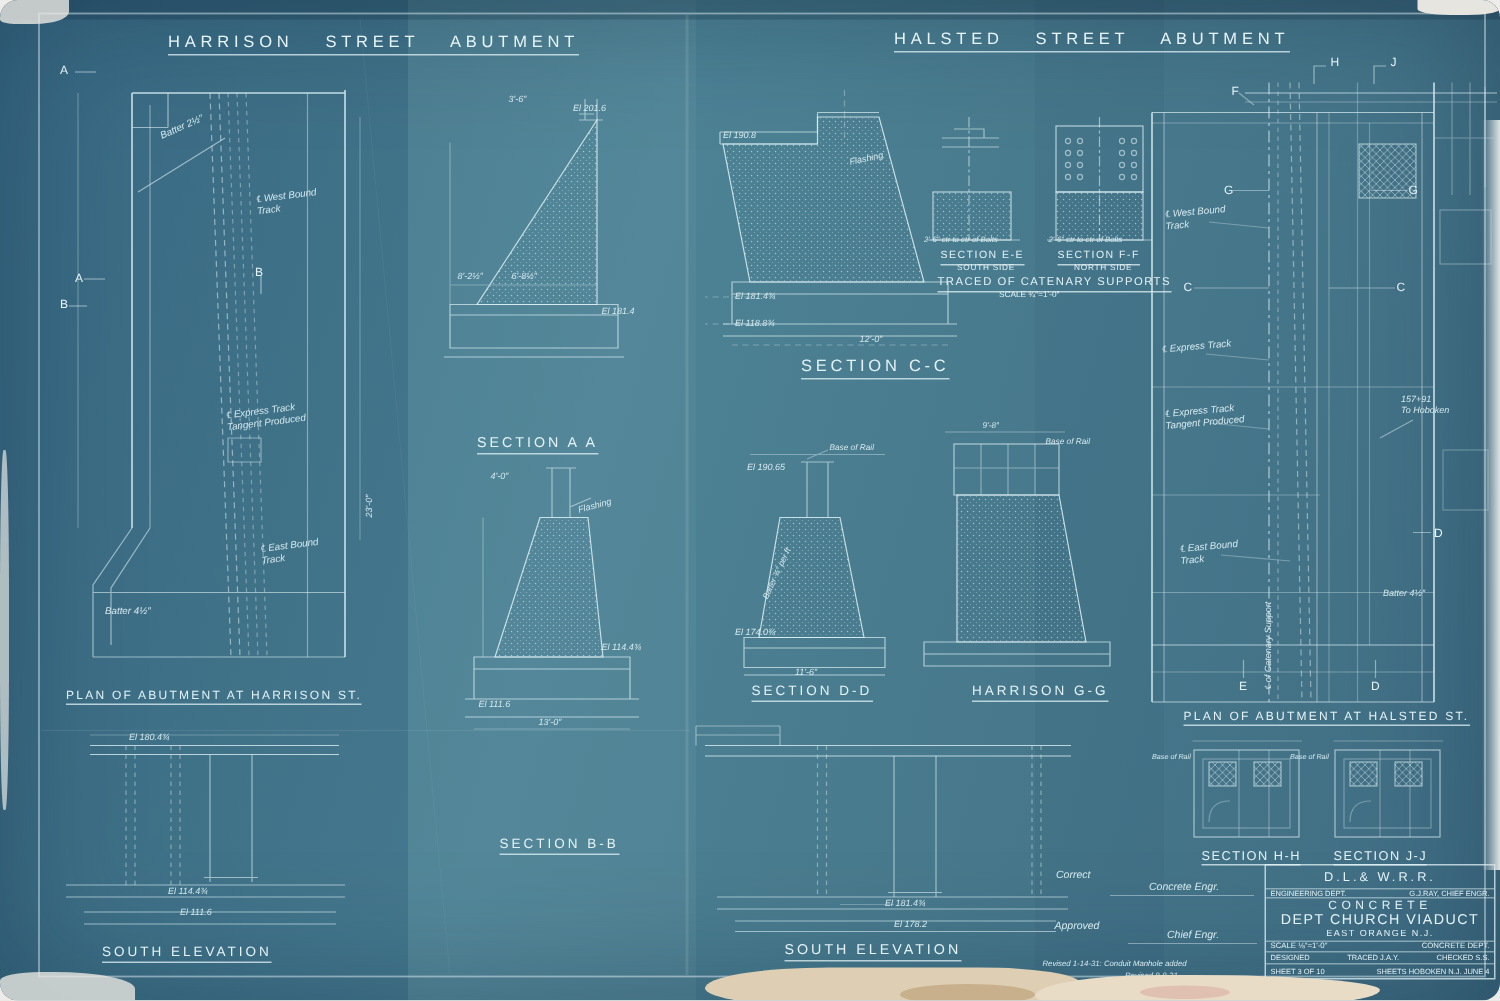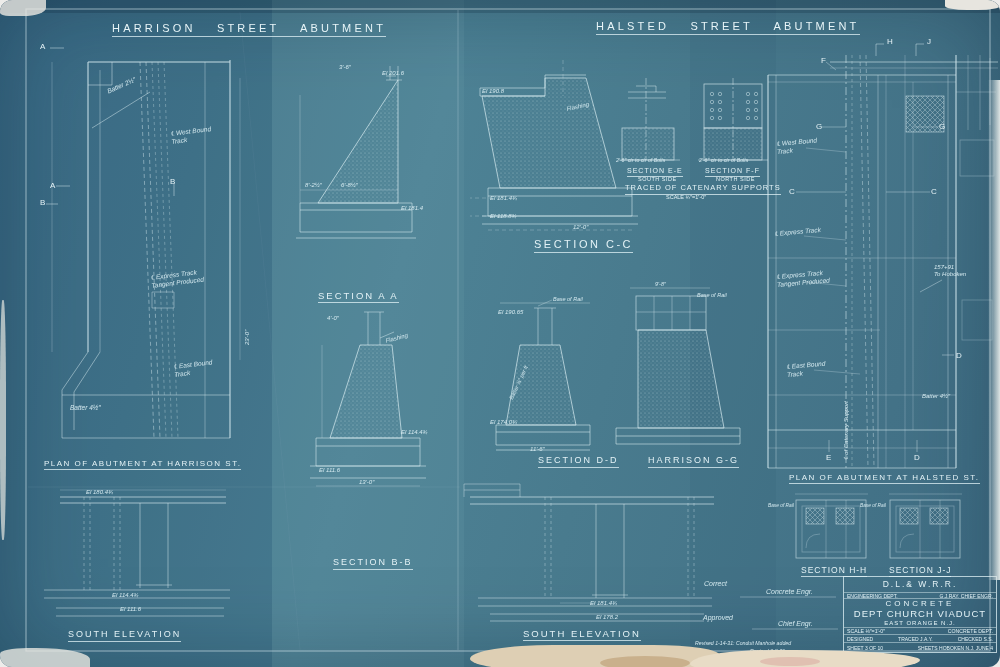--- a/index.html
+++ b/index.html
@@ -194,21 +194,21 @@
     <span class="lbl cap u" style="left:68px;top:629px;font-size:9px;letter-spacing:2px">SOUTH ELEVATION</span>
     <span class="lbl cap u" style="left:318px;top:290px;font-size:9.5px;letter-spacing:2px">SECTION A A</span>
     <span class="lbl cap u" style="left:333px;top:557px;font-size:9px;letter-spacing:2px">SECTION B-B</span>
     <span class="lbl cap u" style="left:534px;top:238px;font-size:11px;letter-spacing:2.5px">SECTION C-C</span>
     <span class="lbl cap u" style="left:627px;top:167px;font-size:7px;letter-spacing:1px">SECTION E-E</span>
     <span class="lbl cap" style="left:638px;top:176px;font-size:5.5px;letter-spacing:.5px">SOUTH SIDE</span>
     <span class="lbl cap u" style="left:705px;top:167px;font-size:7px;letter-spacing:1px">SECTION F-F</span>
     <span class="lbl cap" style="left:716px;top:176px;font-size:5.5px;letter-spacing:.5px">NORTH SIDE</span>
     <span class="lbl cap u" style="left:625px;top:184px;font-size:7.5px;letter-spacing:1px">TRACED OF CATENARY SUPPORTS</span>
     <span class="lbl cap" style="left:666px;top:194px;font-size:5.5px">SCALE ¾″=1'-0″</span>
-    <span class="lbl cap u" style="left:538px;top:455px;font-size:9px;letter-spacing:2px">SECTION D-D</span>
+    <span class="lbl cap u" style="left:501px;top:455px;font-size:9px;letter-spacing:2px">SECTION D-D</span>
     <span class="lbl cap u" style="left:648px;top:455px;font-size:9px;letter-spacing:2px">HARRISON G-G</span>
     <span class="lbl cap u" style="left:789px;top:473px;font-size:8px;letter-spacing:1.5px">PLAN OF ABUTMENT AT HALSTED ST.</span>
     <span class="lbl cap u" style="left:801px;top:565px;font-size:8.5px;letter-spacing:1px">SECTION H-H</span>
     <span class="lbl cap u" style="left:889px;top:565px;font-size:8.5px;letter-spacing:1px">SECTION J-J</span>
     <span class="lbl cap u" style="left:523px;top:628px;font-size:9.5px;letter-spacing:2px">SOUTH ELEVATION</span>
 
     <span class="lbl it" style="left:106px;top:88px;font-size:6.5px;transform:rotate(-24deg)">Batter 2½″</span>
     <span class="lbl it" style="left:170px;top:130px;font-size:6.5px;transform:rotate(-7deg)">℄ West Bound
 Track</span>
     <span class="lbl it" style="left:150px;top:274px;font-size:6.5px;transform:rotate(-7deg)">℄ Express Track

